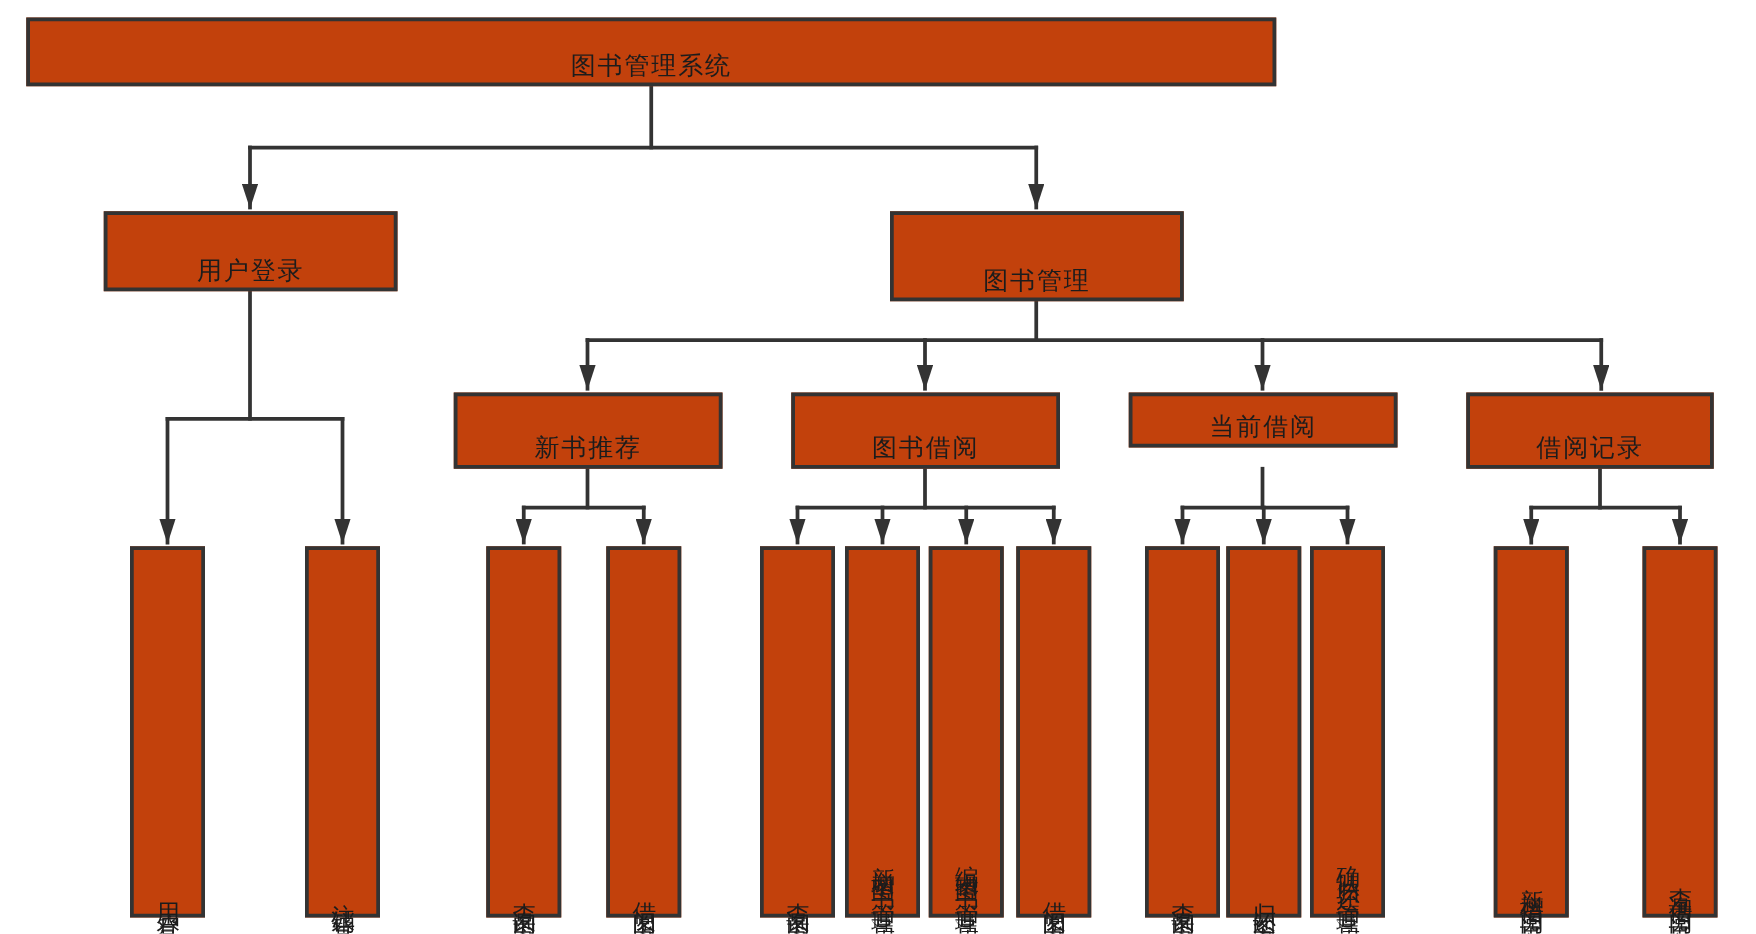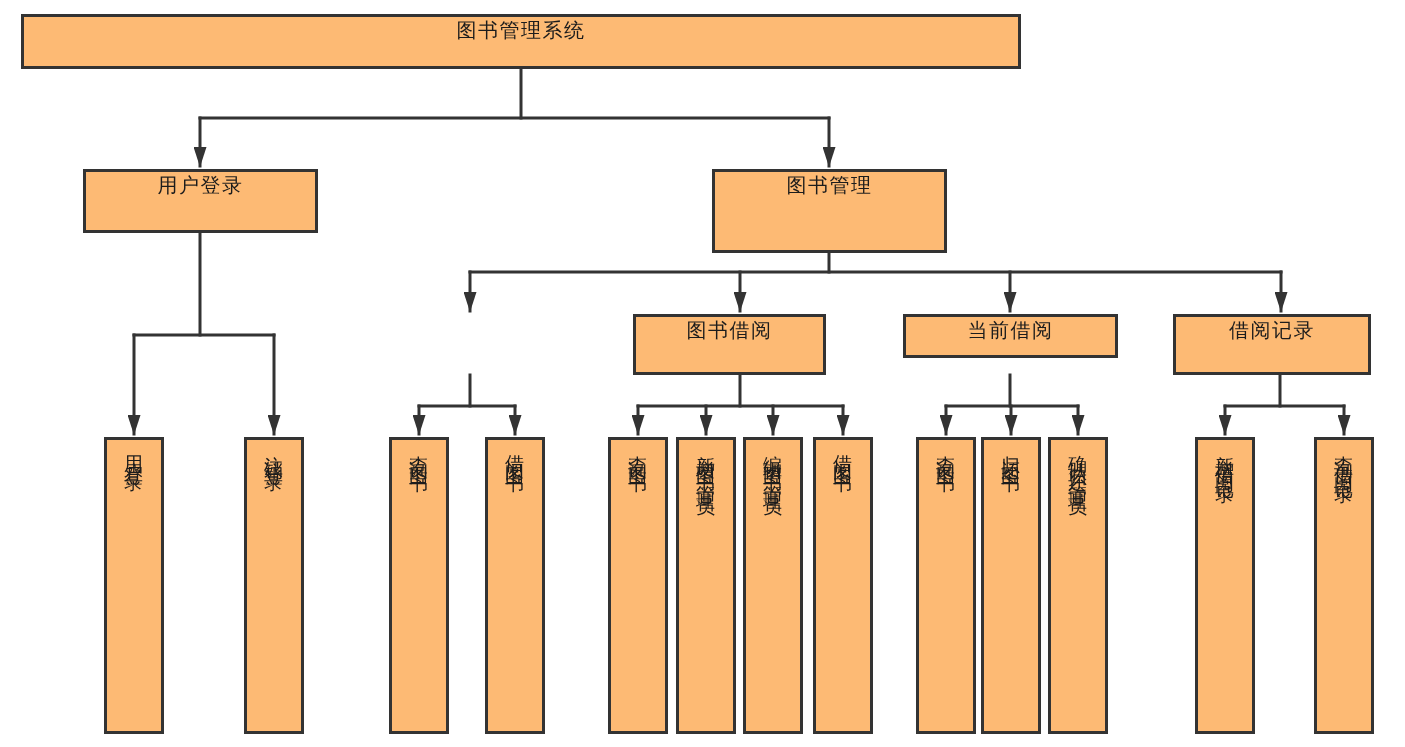--- a/index.html
+++ b/index.html
@@ -3,22 +3,22 @@
 <meta charset="utf-8">
 <style>
   html,body { margin:0; padding:0; background:#ffffff; }
   .canvas {
     position:relative; width:1405px; height:747px; background:#ffffff;
     font-family:"Liberation Sans", sans-serif; overflow:hidden;
   }
   svg.wires { position:absolute; left:0; top:0; z-index:1; pointer-events:none; }
   .node {
     position:absolute; box-sizing:border-box; z-index:2;
-    border:3px solid #333333; background:#fdba74; color:#1c1c1c;
-    display:flex; align-items:flex-start; justify-content:center;
+    border:3px solid #333333; background:#c2410c; color:#1c1c1c;
+    display:flex; align-items:flex-end; justify-content:center;
   }
   .h-node { font-size:20px; letter-spacing:1.5px; }
   .v-node { font-size:19px; }
   .v-node .label {
     writing-mode:vertical-rl; text-orientation:mixed;
     letter-spacing:6px; line-height:1;
   }
   .watermark {
     position:absolute; left:1186px; top:714px; z-index:5;
     color:#9f9f9f; font-size:19px; letter-spacing:0.5px; white-space:nowrap;
@@ -79,25 +79,28 @@
     </g>
   </svg>
 
   <div class="node h-node" style="left:21px;top:14px;width:1000px;height:55px">
     <span class="label">图书管理系统</span>
   </div>
 
   <div class="node h-node" style="left:83px;top:169px;width:235px;height:64px">
     <span class="label">用户登录</span>
   </div>
-  <div class="node h-node" style="left:712px;top:169px;width:235px;height:84px">
+  <div class="node h-node" style="left:712px;top:169px;width:235px;height:72px">
     <span class="label">图书管理</span>
   </div>
 
-  <div class="node h-node" style="left:633px;top:314px;width:193px;height:61px">
+  <div class="node h-node" style="left:363px;top:314px;width:215px;height:61px">
+    <span class="label">新书推荐</span>
+  </div>
+  <div class="node h-node" style="left:633px;top:314px;width:215px;height:61px">
     <span class="label">图书借阅</span>
   </div>
   <div class="node h-node" style="left:903px;top:314px;width:215px;height:44px">
     <span class="label">当前借阅</span>
   </div>
   <div class="node h-node" style="left:1173px;top:314px;width:198px;height:61px">
     <span class="label">借阅记录</span>
   </div>
 
   <div class="node v-node" style="left:104px;top:437px;width:60px;height:297px">

